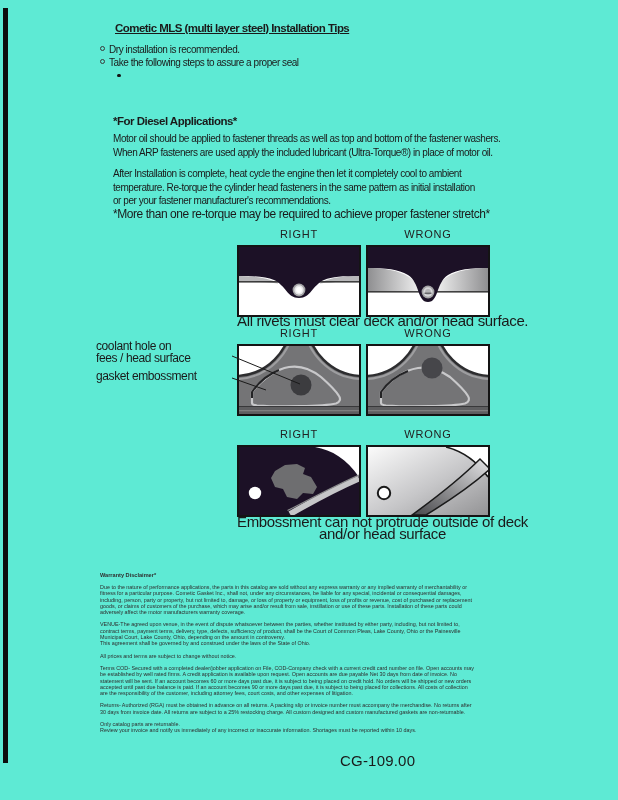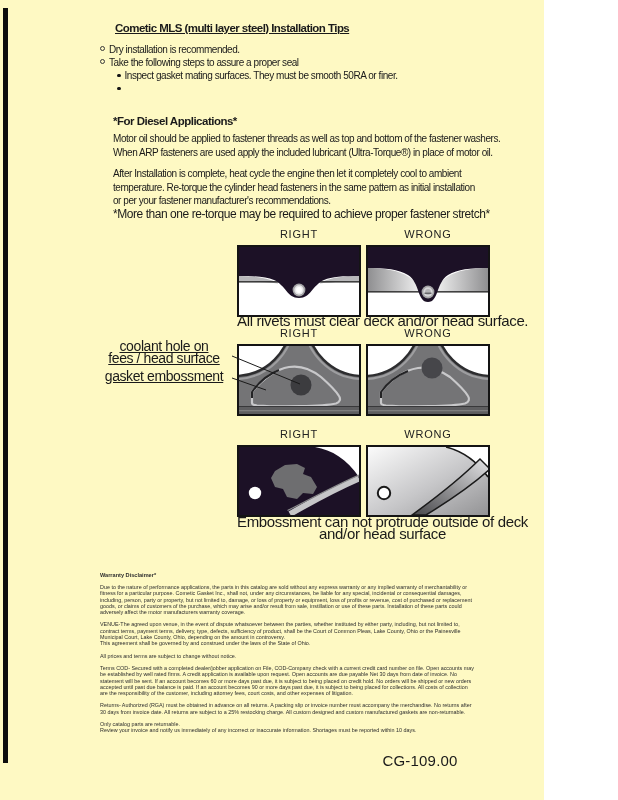--- a/index.html
+++ b/index.html
@@ -1,17 +1,17 @@
 <!DOCTYPE html>
 <html><head>
 <meta charset="utf-8">
 <style>
   html,body{margin:0;padding:0;background:#ffffff;}
   .page{
-    position:relative;width:544px;height:800px;background:#fef9c3;overflow:hidden;
+    position:relative;width:618px;height:800px;background:#5eead4;overflow:hidden;
     font-family:"Liberation Sans", sans-serif;color:#1a1a1a;
   }
   .abs{position:absolute;}
   .scan-bar{left:3px;top:8px;width:5px;height:755px;background:#0d0d0d;}
 
   .title{
     left:115px;top:22px;font-size:11.5px;font-weight:bold;letter-spacing:-0.55px;
     text-decoration:underline;white-space:nowrap;
   }
   .tips{left:100px;top:43px;font-size:10px;letter-spacing:-0.45px;}
@@ -26,44 +26,43 @@
   .para1{left:113px;top:132px;}
   .para2{left:113px;top:167px;}
   .note{left:113px;top:207px;font-size:12px;letter-spacing:-0.45px;white-space:nowrap;}
 
   .dg-header{width:124px;text-align:center;font-size:11px;letter-spacing:0.8px;color:#222;white-space:nowrap;}
   .panel{width:120px;height:68px;border:2px solid #141414;background:#fff;}
   .panel svg{display:block;}
   .caption{left:237px;font-size:15px;letter-spacing:-0.35px;line-height:12px;text-align:center;}
   .caption div{white-space:nowrap;}
 
-  .dg-label{font-size:14px;letter-spacing:-0.4px;line-height:11.5px;text-align:center;width:136px;text-decoration:underline;}
+  .dg-label{font-size:12px;letter-spacing:-0.4px;line-height:11.5px;text-align:left;width:136px;}
   .dg-label div{white-space:nowrap;}
 
   .legal{left:100px;top:572px;width:440px;color:#2e2e2e;}
   .legal-h{font-size:5.6px;font-weight:bold;letter-spacing:0;margin:0 0 6px 0;}
   .legal-p{font-size:5.4px;line-height:6.3px;margin:0 0 6px 0;}
   .legal-p div{white-space:nowrap;}
   .legal-p.tight{margin-bottom:0;}
 
-  .page-num{left:340px;top:752px;width:160px;text-align:center;font-size:15px;letter-spacing:0.2px;white-space:nowrap;}
+  .page-num{left:340px;top:752px;width:160px;text-align:left;font-size:15px;letter-spacing:0.2px;white-space:nowrap;}
 </style>
 </head>
 <body>
 
 <div class="page">
 
   <div class="abs scan-bar"></div>
 
   <div class="abs title">Cometic MLS (multi layer steel) Installation Tips</div>
 
   <div class="abs tips">
     <div class="tip-row"><span class="dot1"></span><span>Dry installation is recommended.</span></div>
     <div class="tip-row"><span class="dot1"></span><span>Take the following steps to assure a proper seal</span></div>
-    <div class="tip-row lvl2"><span class="dot2"></span><span>Inspect gasket mating surfaces.  They must be smooth 50RA or finer.</span></div>
     <div class="tip-row lvl2"><span class="dot2"></span></div>
   </div>
 
   <div class="abs diesel-h">*For Diesel Applications*</div>
   <div class="abs body-lines para1">
       <div>Motor oil should be applied to fastener threads as well as top and bottom of the fastener washers.</div>
       <div>When ARP fasteners are used apply the included lubricant (Ultra-Torque®) in place of motor oil.</div>
     </div>
   <div class="abs body-lines para2">
       <div>After Installation is complete, heat cycle the engine then let it completely cool to ambient</div>

